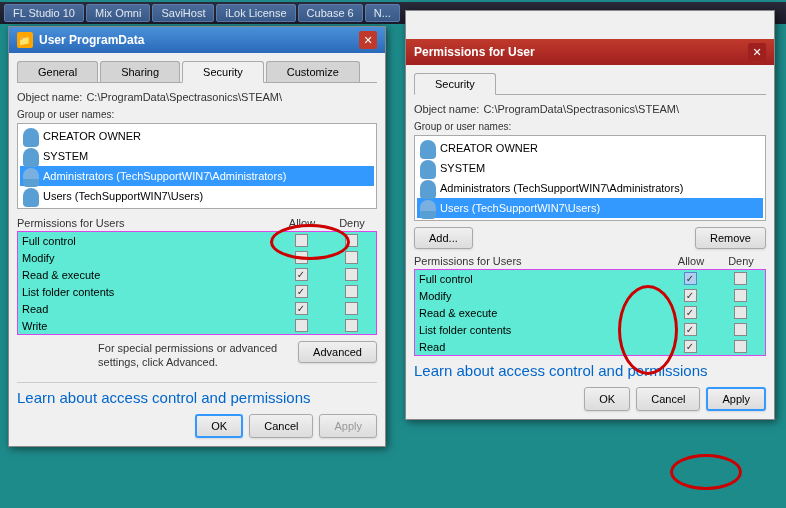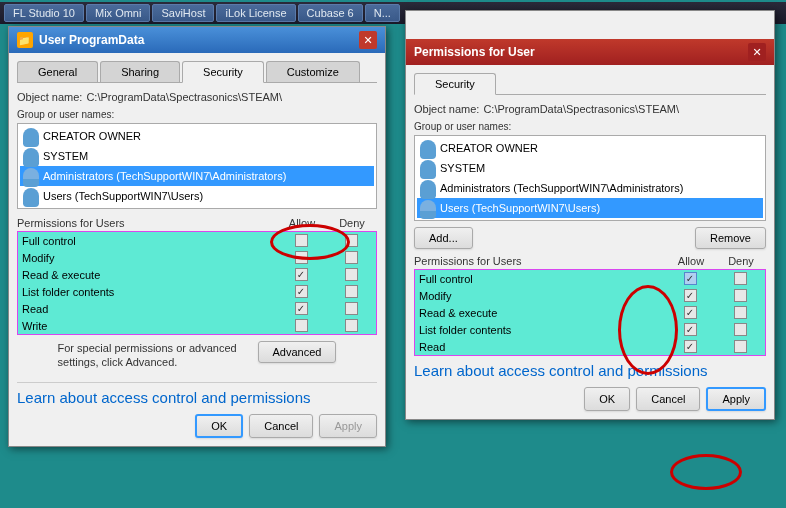--- a/index.html
+++ b/index.html
@@ -412,21 +412,21 @@
         <div class="perm-allow-col">
             <div class="perm-check"></div>
           </div>
         <div class="perm-deny-col">
             <div class="perm-check"></div>
           </div>
       </div>
     </div>
 
     
-    <div style="display:flex; align-items:flex-start; justify-content:center; margin-bottom:12px;">
+    <div style="display:flex; align-items:flex-start; justify-content:flex-end; margin-bottom:12px;">
       <span style="font-size:11px;color:#333;max-width:200px;line-height:1.3;">For special permissions or advanced settings, click Advanced.</span>
       <button class="btn">Advanced</button>
     </div>
 
     <hr class="separator">
     <a class="link-text">Learn about access control and permissions</a>
 
     
     <div class="btn-row">
       <button class="btn default">OK</button>

